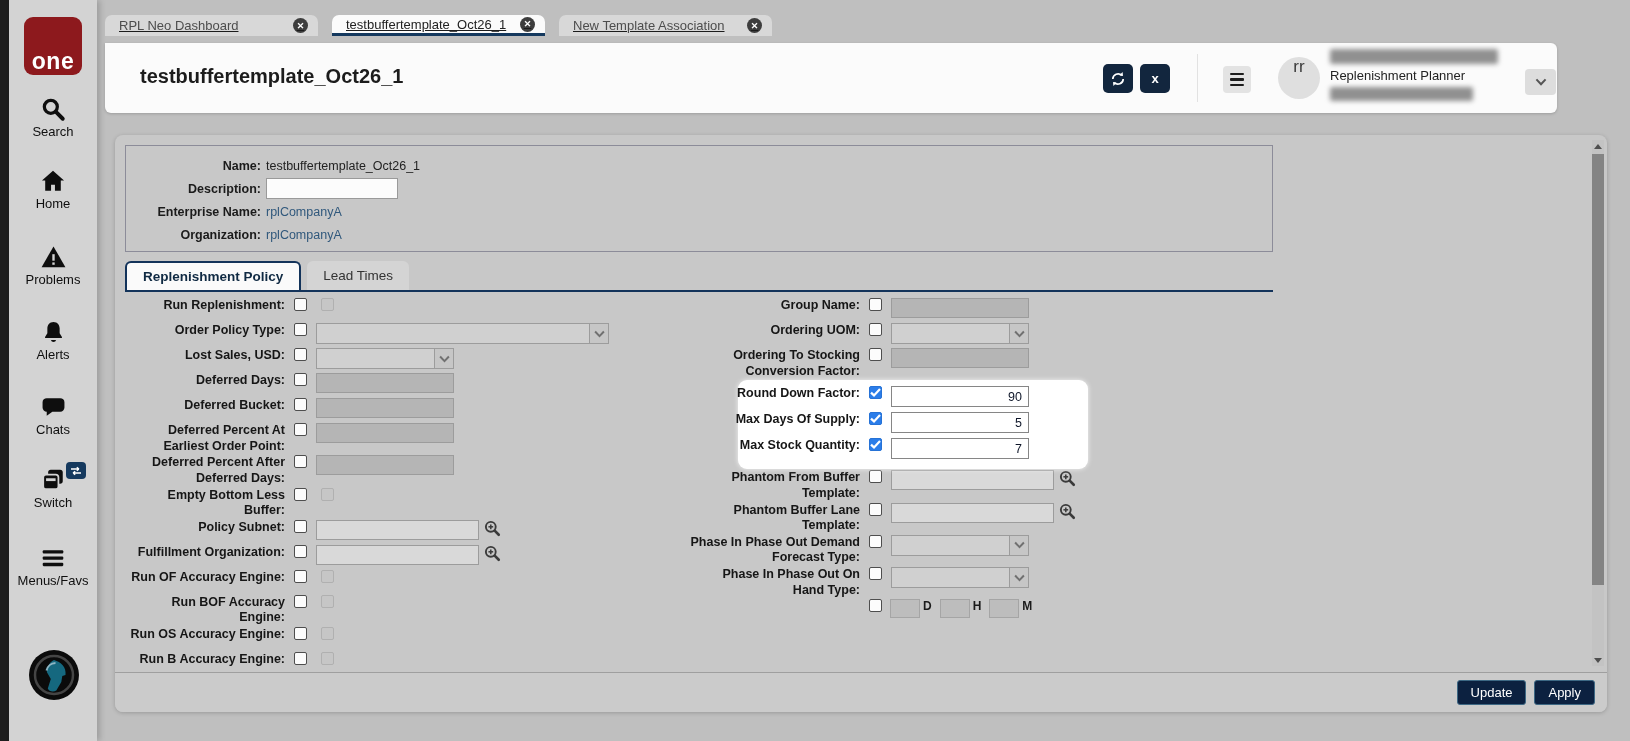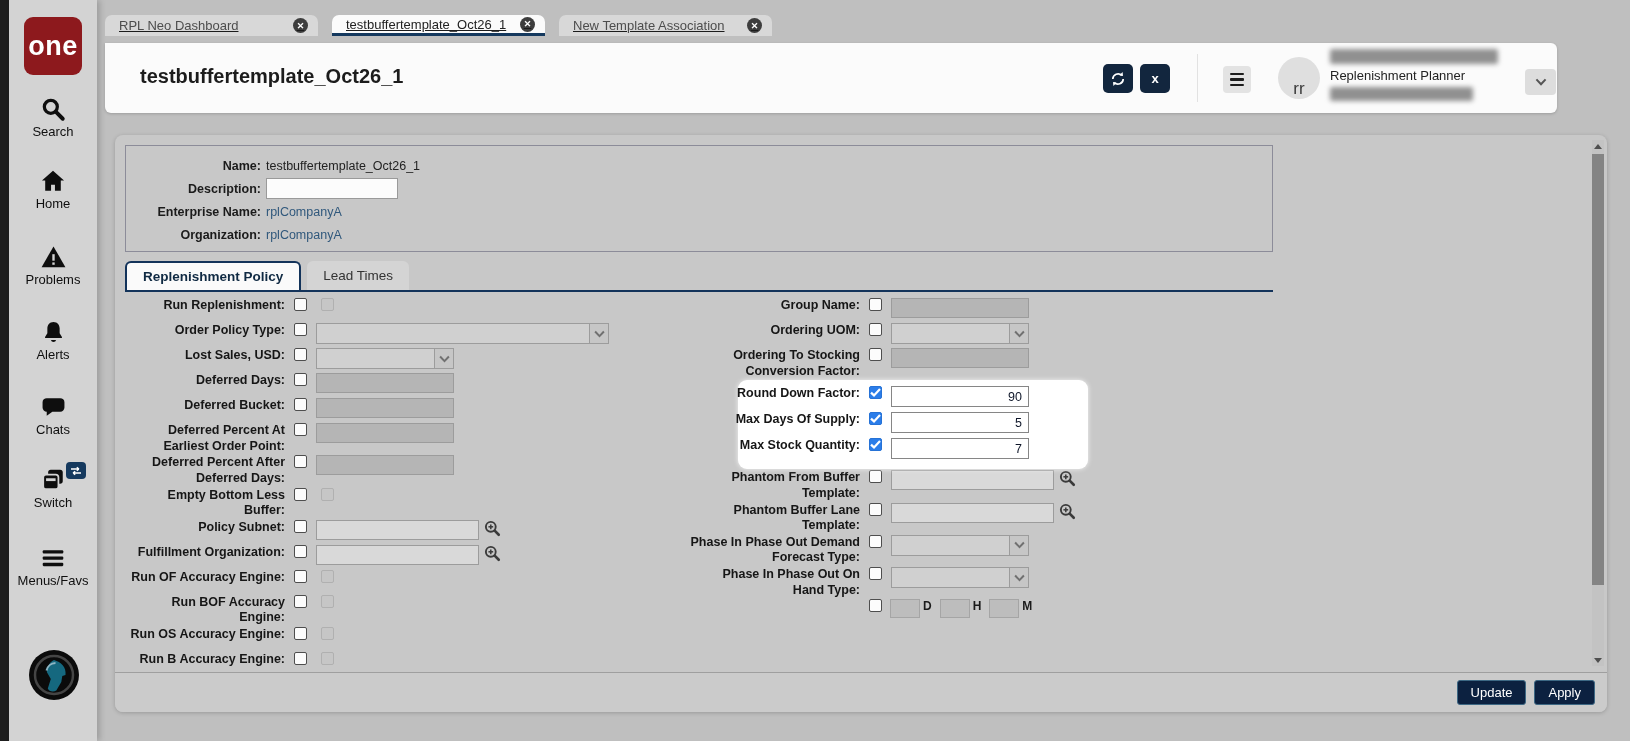--- a/index.html
+++ b/index.html
@@ -7,22 +7,22 @@
   body {
     width:1630px; height:741px; position:relative; overflow:hidden;
     background:#bfbfbf; font-family:"Liberation Sans", sans-serif; color:#1b1b1b;
   }
   
   .edge-strip { position:absolute; left:0; top:0; width:9px; height:100%; background:#1e1e1e; }
   
   .sidebar { position:absolute; left:9px; top:0; width:88px; height:100%; background:#d3d3d3;
              box-shadow:3px 0 6px rgba(0,0,0,.18); }
   .logo { position:absolute; left:15px; top:17px; width:58px; height:58px; background:#8d191d;
-          border-radius:9px; color:#fff; font-size:27px; font-weight:700; display:flex;
-          align-items:center; justify-content:center; letter-spacing:.5px; cursor:pointer; }
+          border-radius:9px; color:#fff; font-size:23px; font-weight:700; display:flex;
+          align-items:flex-end; justify-content:center; letter-spacing:.5px; cursor:pointer; }
   .side-item { position:absolute; left:0; width:88px; display:flex; flex-direction:column;
                align-items:center; gap:2px; cursor:pointer; }
   .side-item .icn { height:27px; display:flex; align-items:flex-end; justify-content:center; position:relative; }
   .side-item .lbl { font-size:13px; color:#0f0f0f; }
   .switch-badge { position:absolute; left:26px; top:-4px; width:20px; height:17px; background:#15395e;
                   border-radius:4px; display:flex; align-items:center; justify-content:center; }
   .neo-btn { position:absolute; left:19px; top:649px; width:52px; height:52px; border-radius:50%;
              cursor:pointer; }
   
   .tabbar { position:absolute; left:105px; top:15px; height:21px; display:flex; gap:14px;text-decoration:underline; }
@@ -38,21 +38,21 @@
   .page-title { position:absolute; left:35px; top:22px; font-size:20px; font-weight:700; color:#1c1c1c; }
   .btn-navy { position:absolute; top:21px; width:30px; height:29px; background:#12263e; border:none;
               border-radius:5px; display:flex; align-items:center; justify-content:center; cursor:pointer;
               color:#fff; font-size:13px; font-weight:700; }
   .hdr-divider { position:absolute; left:1092px; top:11px; width:1px; height:48px; background:#e2e2e2; }
   .burger-btn { position:absolute; left:1118px; top:23px; width:28px; height:27px; background:#e3e3e3;
                 border-radius:4px; display:flex; flex-direction:column; gap:3px; align-items:center;
                 justify-content:center; cursor:pointer; }
   .burger-btn i { width:14px; height:2.4px; background:#1d1d1d; border-radius:1px; }
   .avatar { position:absolute; left:1173px; top:14px; width:42px; height:42px; border-radius:50%;
-            background:#dfdfdf; display:flex; align-items:flex-end; justify-content:center;
+            background:#dfdfdf; display:flex; align-items:flex-start; justify-content:center;
             font-size:17px; color:#3a3a3a; cursor:pointer; }
   .user-block { position:absolute; left:1225px; top:6px; width:180px; }
   .blur-bar { background:#909090; filter:blur(2.5px); border-radius:2px; }
   .blur-1 { width:168px; height:15px; margin-bottom:4px; }
   .blur-2 { width:143px; height:14px; margin-top:4px; }
   .user-role { font-size:13px; color:#232323; }
   .chev-btn { position:absolute; left:1420px; top:26px; width:31px; height:26px; background:#dddddd;
               border-radius:4px; display:flex; align-items:center; justify-content:center; cursor:pointer; }
   
   .content-card { position:absolute; left:115px; top:135px; width:1492px; height:577px; background:#c8c8c8;

